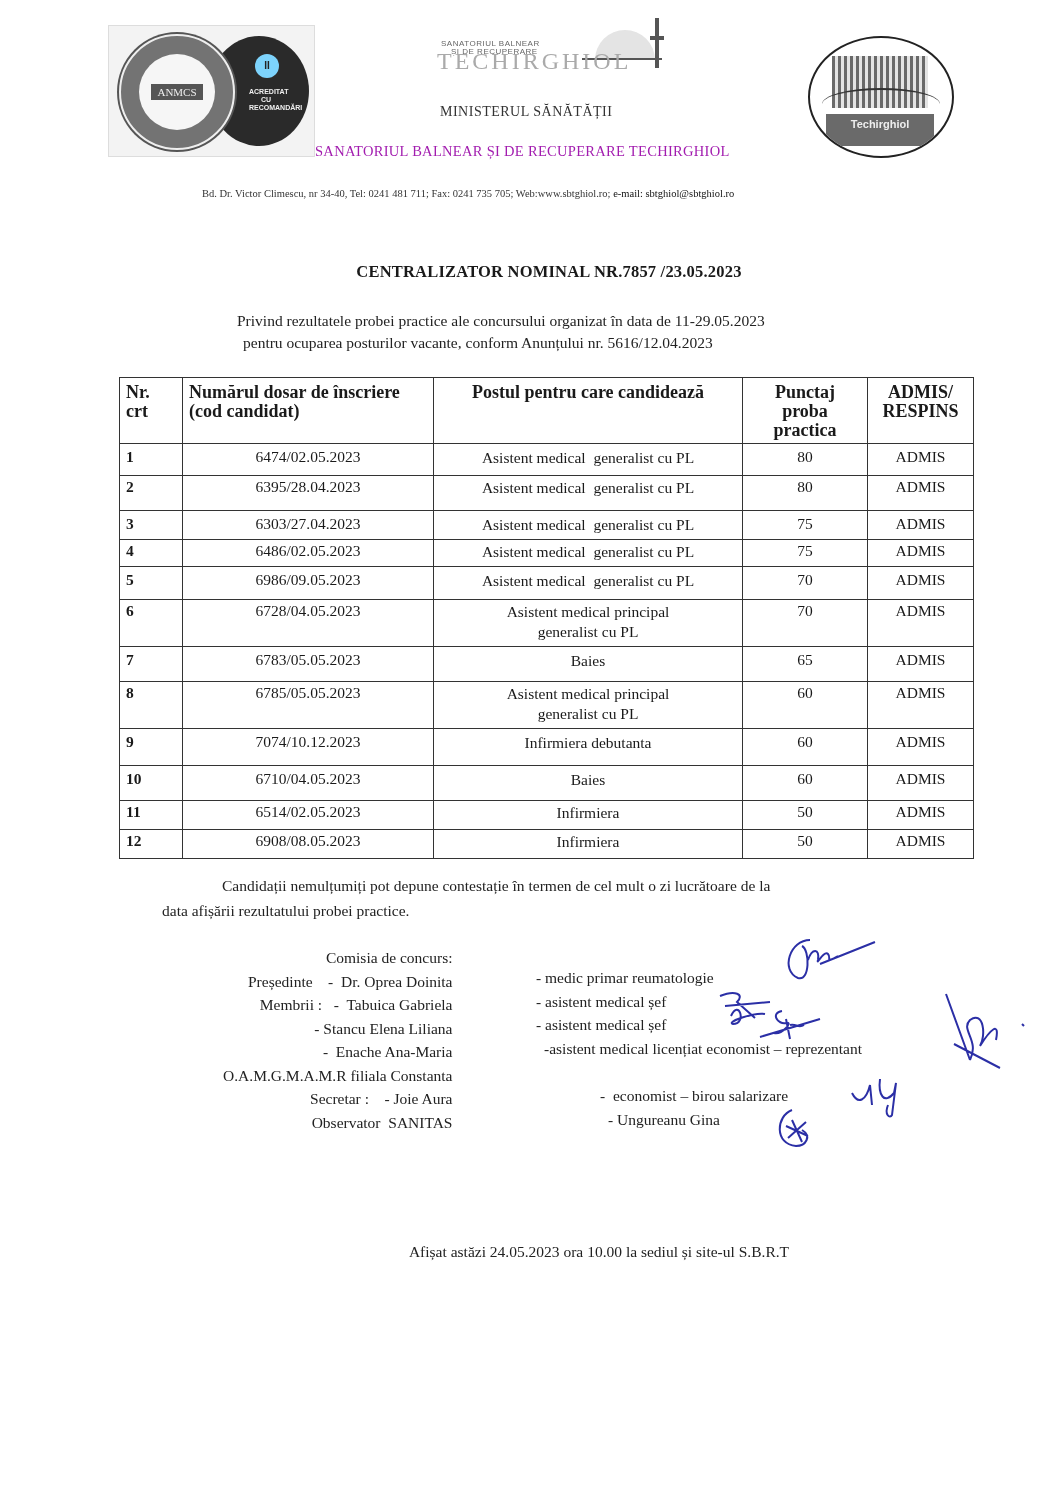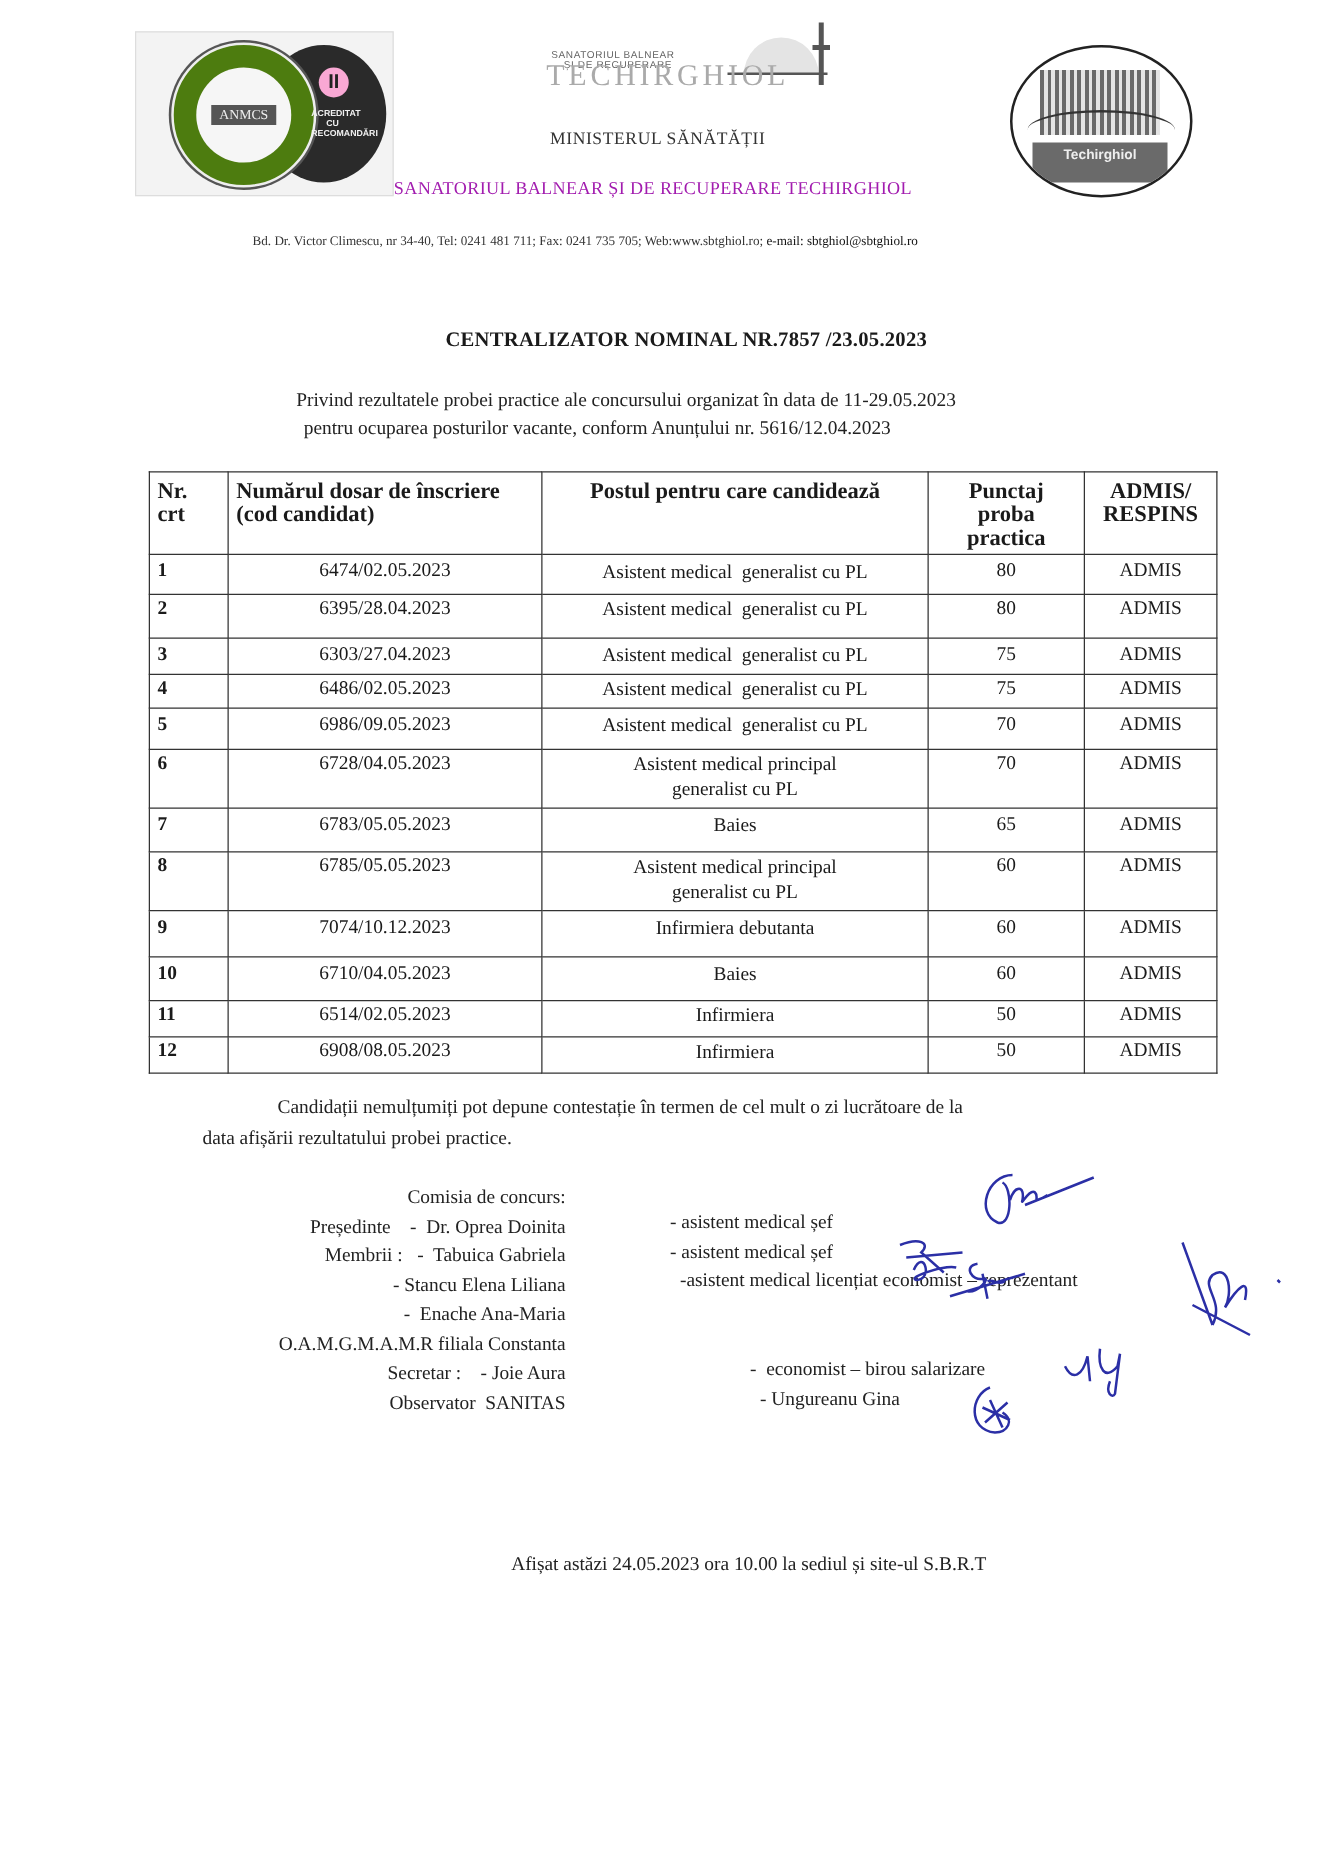--- a/index.html
+++ b/index.html
@@ -2,28 +2,28 @@
 <html><head>
 <meta charset="utf-8">
 <style>
   html, body { margin: 0; padding: 0; background: #ffffff; }
   body { width: 1058px; height: 1495px; position: relative; overflow: hidden;
          font-family: "Liberation Serif", "DejaVu Serif", serif; color: #1a1a1a; }
   .abs { position: absolute; }
 
   
   .logo-anmcs { left: 108px; top: 25px; width: 205px; height: 130px; background: #f3f3f3; border: 1px solid #ddd; }
-  .anmcs-ring { position: absolute; left: 28px; top: 8px; width: 112px; height: 112px; border-radius: 50%;
-                background: #4d7c0f; border: 2px solid #eee; box-shadow: 0 0 0 2px #555; z-index: 2; }
+  .anmcs-ring { position: absolute; left: 10px; top: 8px; width: 112px; height: 112px; border-radius: 50%;
+                background: #737373; border: 2px solid #eee; box-shadow: 0 0 0 2px #555; z-index: 2; }
   .anmcs-inner { position: absolute; left: 18px; top: 18px; width: 76px; height: 76px; border-radius: 50%; background: #f6f6f6; }
   .anmcs-label { position: absolute; left: 12px; top: 30px; width: 52px; height: 16px; background: #555; color: #eee;
                  font-size: 11px; line-height: 16px; text-align: center; }
   .anmcs-dark { position: absolute; left: 100px; top: 10px; width: 100px; height: 110px; border-radius: 50%; background: #2a2a2a; z-index: 1; }
-  .anmcs-level { position: absolute; left: 146px; top: 28px; width: 24px; height: 24px; border-radius: 50%; background: #f9a8d4; color:#222;
-                 font-family: "Liberation Sans", sans-serif; font-weight: bold; font-size: 16px; line-height: 24px; text-align: center; z-index: 3; }
+  .anmcs-level { position: absolute; left: 146px; top: 28px; width: 24px; height: 24px; border-radius: 50%; background: #7dd3fc; color:#222;
+                 font-family: "Liberation Sans", sans-serif; font-weight: bold; font-size: 10px; line-height: 24px; text-align: center; z-index: 3; }
   .anmcs-acr { position: absolute; left: 140px; top: 62px; width: 64px; color: #f0f0f0; font-family: "Liberation Sans", sans-serif;
                font-size: 7px; line-height: 8px; font-weight: bold; z-index: 3; }
   .anmcs-acr span { display: block; }
 
   .logo-center { left: 437px; top: 18px; width: 240px; height: 60px; }
   .lc-small { position: absolute; left: 4px; top: 22px; font-family: "Liberation Sans", sans-serif; font-size: 8px; line-height: 8px; color: #666; letter-spacing: 0.5px; }
   .lc-big { position: absolute; left: 0px; top: 30px; font-size: 24px; line-height: 26px; color: #aaa; letter-spacing: 3px; }
   .lc-tower { position: absolute; left: 218px; top: 0; width: 4px; height: 50px; background: #555; }
   .lc-tower:before { content: ""; position: absolute; left: -5px; top: 18px; width: 14px; height: 4px; background: #555; }
   .lc-dome { position: absolute; left: 158px; top: 12px; width: 60px; height: 30px; border-radius: 30px 30px 0 0; background: #e4e4e4; }
@@ -272,20 +272,21 @@
   <div class="row"><span>Președinte</span>    <span>-  Dr. Oprea Doinita</span></div>
   <div class="row"><span>Membrii :</span>   <span>-  Tabuica Gabriela</span></div>
   <div class="row" style="padding-left:110px"><span>- Stancu Elena Liliana</span></div>
   <div class="row" style="padding-left:110px"><span>-  Enache Ana-Maria</span></div>
   <div class="row" style="padding-left:60px"><span>O.A.M.G.M.A.M.R filiala Constanta</span></div>
   <div class="row" style="padding-left:68px"><span>Secretar :</span>    <span>- Joie Aura</span></div>
   <div class="row" style="padding-left:82px"><span>Observator  SANITAS</span></div>
 </div>
 
 <div class="abs roles">
+  <div class="row">- medic primar reumatologie</div>
   <div class="row">- asistent medical șef</div>
   <div class="row">- asistent medical șef</div>
   <div class="row" style="padding-left:8px">-asistent medical licențiat economist – reprezentant</div>
 </div>
 
 <div class="abs roles2">
   <div class="row">-  economist – birou salarizare</div>
   <div class="row" style="padding-left:8px">- Ungureanu Gina</div>
 </div>
 

